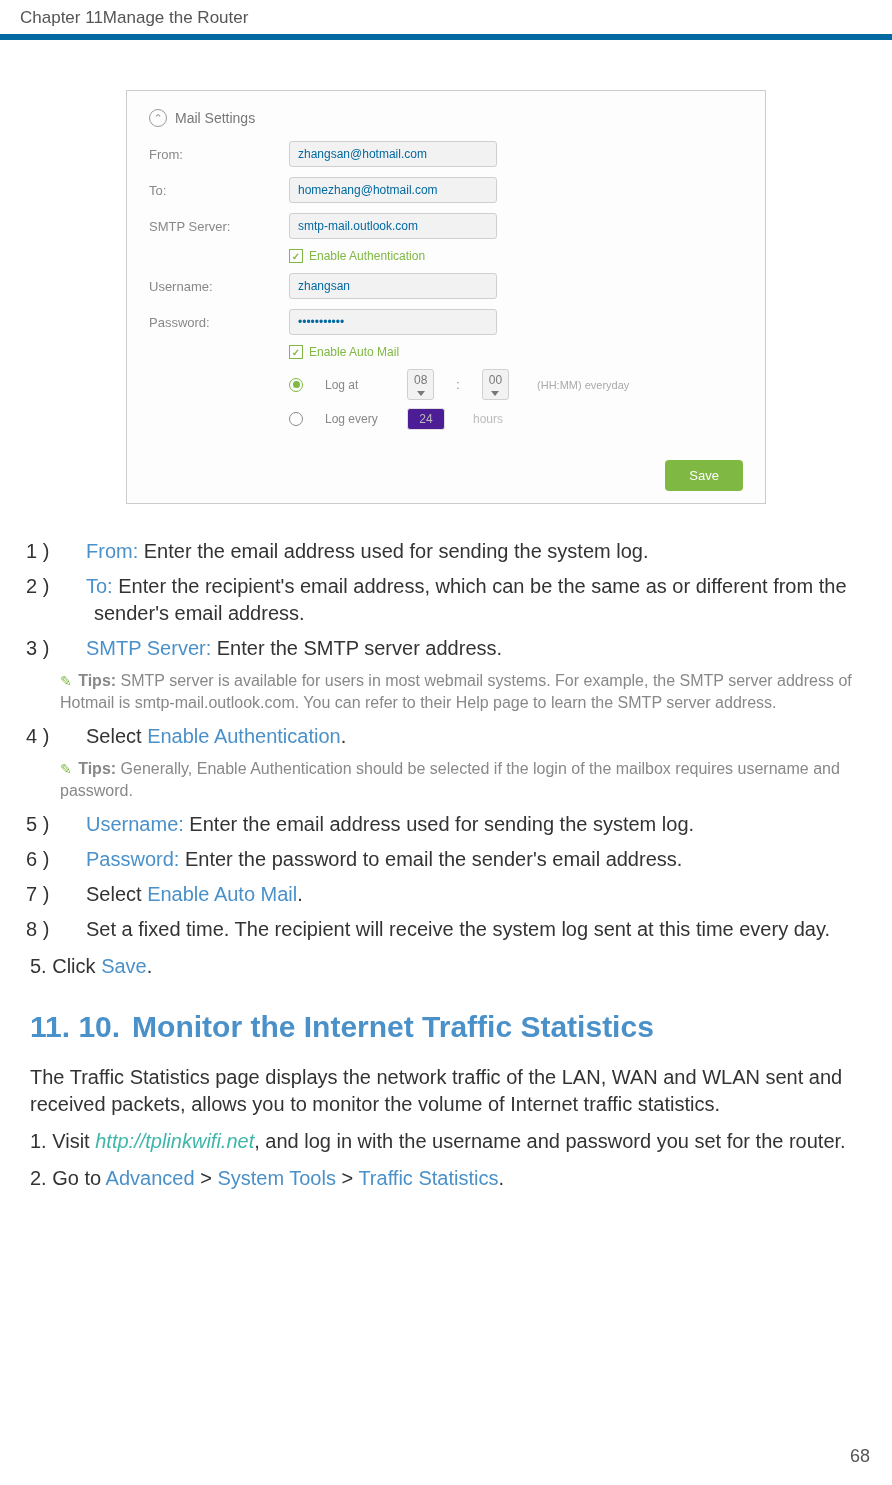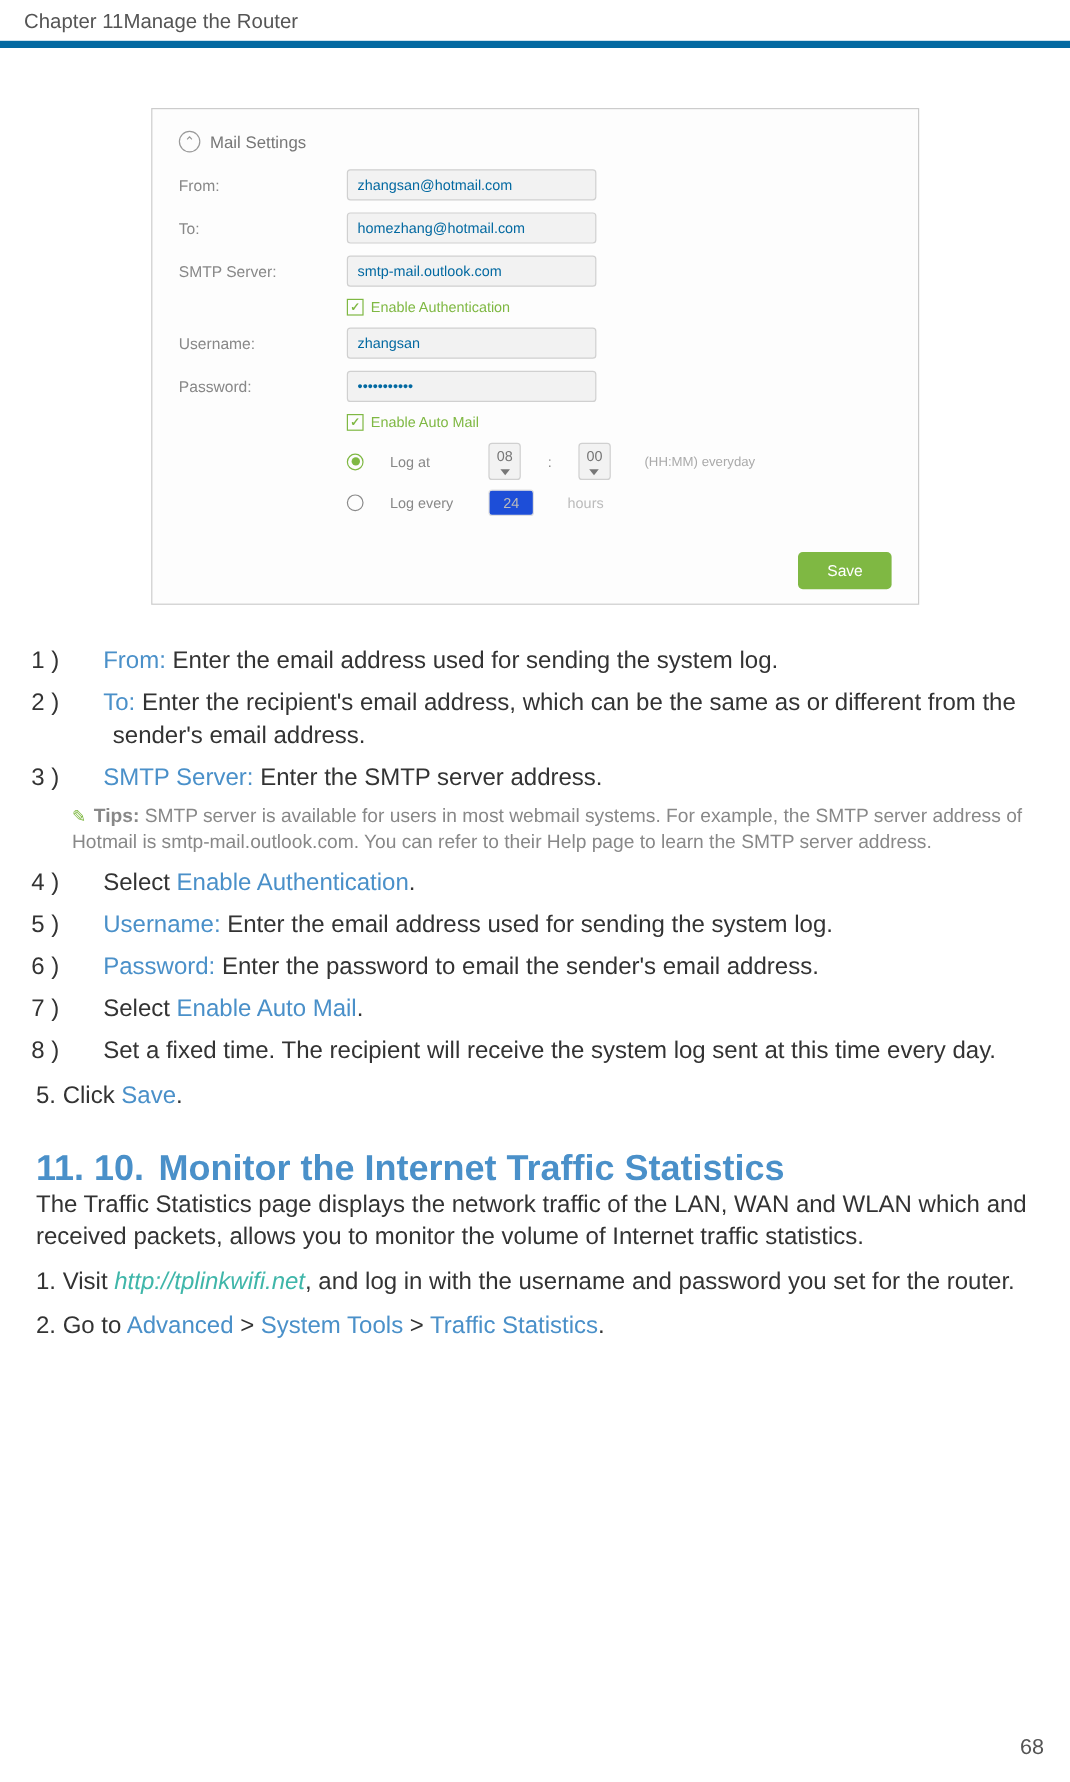--- a/index.html
+++ b/index.html
@@ -125,21 +125,21 @@
       border-left: 4px solid transparent;
       border-right: 4px solid transparent;
       border-top: 5px solid #777;
     }
     .time-suffix { color: #aaa; font-size: 11px; margin-left: 6px; }
     .hours-box {
       display: inline-flex;
       align-items: center;
       border: 1px solid #e0e0e0;
       border-radius: 3px;
-      background: #1d4ed8;
+      background: #4c1d95;
       padding: 3px 8px;
       font-size: 12px;
       color: #bbb;
       width: 38px;
       justify-content: center;
     }
     .save-btn-row {
       display: flex;
       justify-content: flex-end;
       margin-top: 30px;
@@ -188,21 +188,21 @@
       color: #333;
     }
     .outer-step.indented {
       padding-left: 24px;
       text-indent: -24px;
     }
     h2.section {
       color: #4a90c9;
       font-weight: 700;
       font-size: 30px;
-      margin: 30px 0 0;
+      margin: 30px 0 20px;
     }
     h2.section .sec-num { margin-right: 12px; }
     .body-para {
       font-size: 20px;
       color: #333;
       line-height: 1.35;
       margin-bottom: 10px;
     }
     .page-num {
       position: absolute;
@@ -303,20 +303,24 @@
 
     <div class="tips">
       <span class="tip-icon">✎</span>
       <strong>Tips:</strong><span> SMTP server is available for users in most webmail systems. For example, the SMTP server address of Hotmail is smtp-mail.outlook.com. You can refer to their Help page to learn the SMTP server address.</span>
     </div>
 
     <div class="step">
       <span class="num">4 )</span><span>Select </span><span class="blue">Enable Authentication</span><span>.</span>
     </div>
 
+    <div class="tips">
+      <span class="tip-icon">✎</span>
+      <strong>Tips:</strong><span> Generally, Enable Authentication should be selected if the login of the mailbox requires username and password.</span>
+    </div>
 
     <div class="step">
       <span class="num">5 )</span><span class="blue">Username:</span><span> Enter the email address used for sending the system log.</span>
     </div>
 
     <div class="step">
       <span class="num">6 )</span><span class="blue">Password:</span><span> Enter the password to email the sender's email address.</span>
     </div>
 
     <div class="step">
@@ -330,21 +334,21 @@
   </div>
 
   <div class="outer-step">
     <span>5. Click </span><span class="blue">Save</span><span>.</span>
   </div>
 
   <h2 class="section">
     <span class="sec-num">11. 10.</span><span>Monitor the Internet Traffic Statistics</span>
   </h2>
 
-  <p class="body-para">The Traffic Statistics page displays the network traffic of the LAN, WAN and WLAN which and received packets, allows you to monitor the volume of Internet traffic statistics.</p>
+  <p class="body-para">The Traffic Statistics page displays the network traffic of the LAN, WAN and WLAN sent and received packets, allows you to monitor the volume of Internet traffic statistics.</p>
 
   <div class="outer-step indented">
     <span>1. Visit </span><span class="teal-link">http://tplinkwifi.net</span><span>, and log in with the username and password you set for the router.</span>
   </div>
 
   <div class="outer-step">
     <span>2. Go to </span><span class="blue">Advanced</span><span> &gt; </span><span class="blue">System Tools</span><span> &gt; </span><span class="blue">Traffic Statistics</span><span>.</span>
   </div>
 
 </div>

